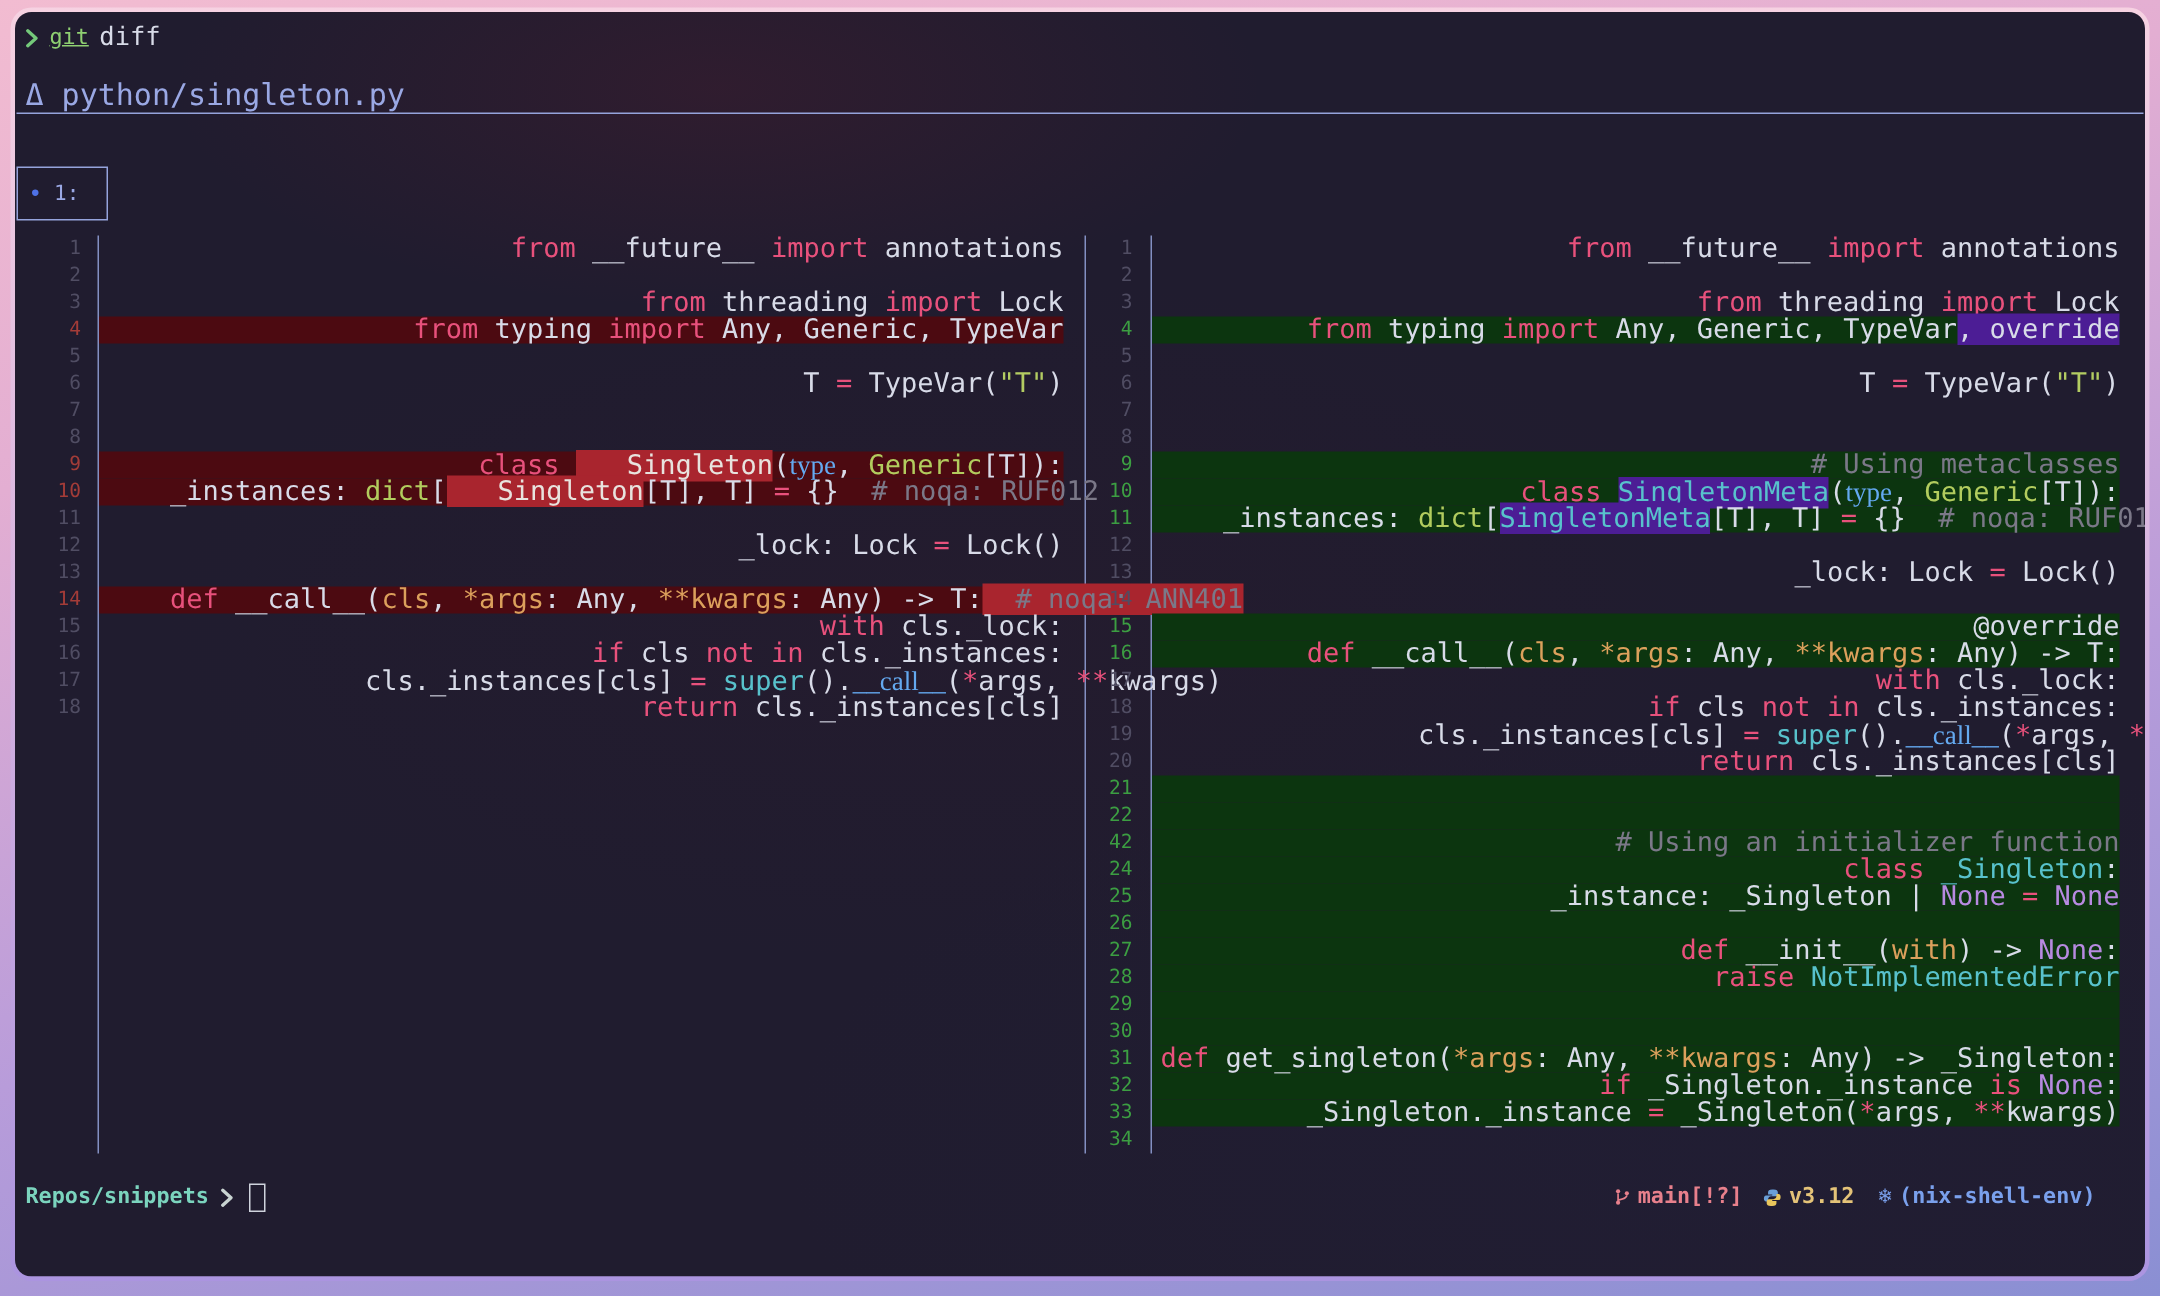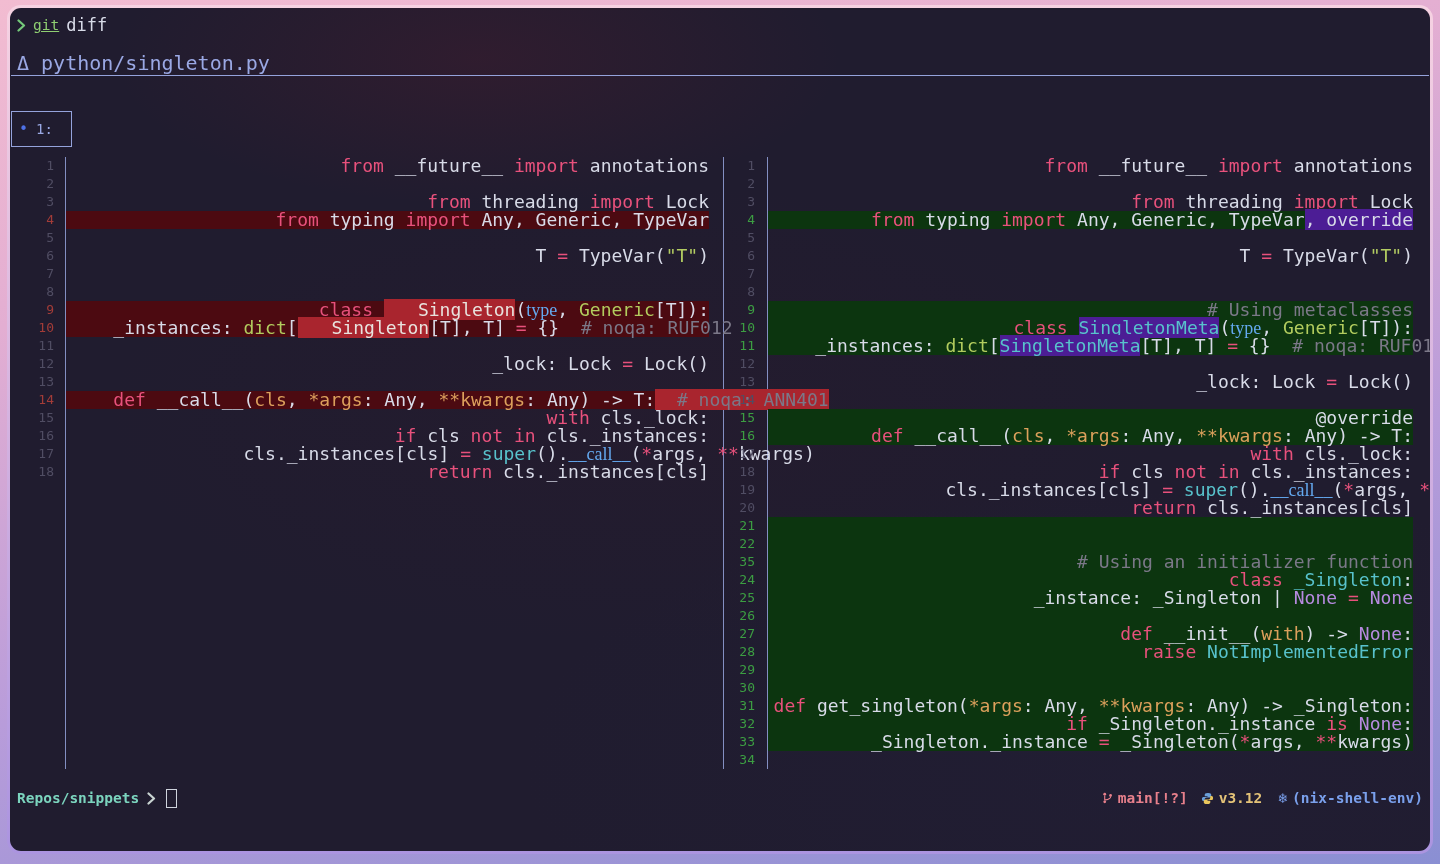--- a/index.html
+++ b/index.html
@@ -46,21 +46,21 @@
   .tk.str{color:#b3cc62;}
   .tk.blue{color:#64a9f0;font-family:Liberation Serif, serif;}
   .tk.cyan{color:#58c2cc;}
   .tk.orange{color:#dca05c;}
   .tk.purple{color:#b78ae0;}
   .tk.comment{color:#7b7888;}
   .tk.em-del{background:#a9252e;}
   .tk.em-add{background:#4c1d95;}
   .line.del .tk.em-del.cyan{color:#e8e3de;padding-left:34px;}
   
-  .statusbar{position:absolute;left:7px;right:7px;top:779px;height:22px;display:flex;
+  .statusbar{position:absolute;left:7px;right:33px;top:779px;height:22px;display:flex;
     align-items:center;font-size:14.5px;font-weight:bold;}
   .sb-left{display:flex;align-items:center;gap:8px;}
   .sb-path{color:#7bd4be;}
   .sb-chev{width:9px;height:13px;}
   .cursor{width:9px;height:17px;border:1.5px solid #cfd3dd;margin-left:2px;}
   .sb-right{margin-left:auto;display:flex;align-items:center;gap:7px;text-align:center;}
   .sb-git{color:#e8808c;display:flex;align-items:center;gap:4px;}
   .sb-py{color:#e4c378;display:flex;align-items:center;gap:5px;margin-left:6px;}
   .sb-nix{color:#7aa0ec;display:flex;align-items:center;gap:5px;margin-left:9px;}
 </style>
@@ -146,21 +146,21 @@
         <div class="ln ctx">13</div>
         <div class="ln ctx">14</div>
         <div class="ln add">15</div>
         <div class="ln add">16</div>
         <div class="ln ctx">17</div>
         <div class="ln ctx">18</div>
         <div class="ln ctx">19</div>
         <div class="ln ctx">20</div>
         <div class="ln add">21</div>
         <div class="ln add">22</div>
-        <div class="ln add">35</div>
+        <div class="ln add">42</div>
         <div class="ln add">24</div>
         <div class="ln add">25</div>
         <div class="ln add">26</div>
         <div class="ln add">27</div>
         <div class="ln add">28</div>
         <div class="ln add">29</div>
         <div class="ln add">30</div>
         <div class="ln add">31</div>
         <div class="ln add">32</div>
         <div class="ln add">33</div>

